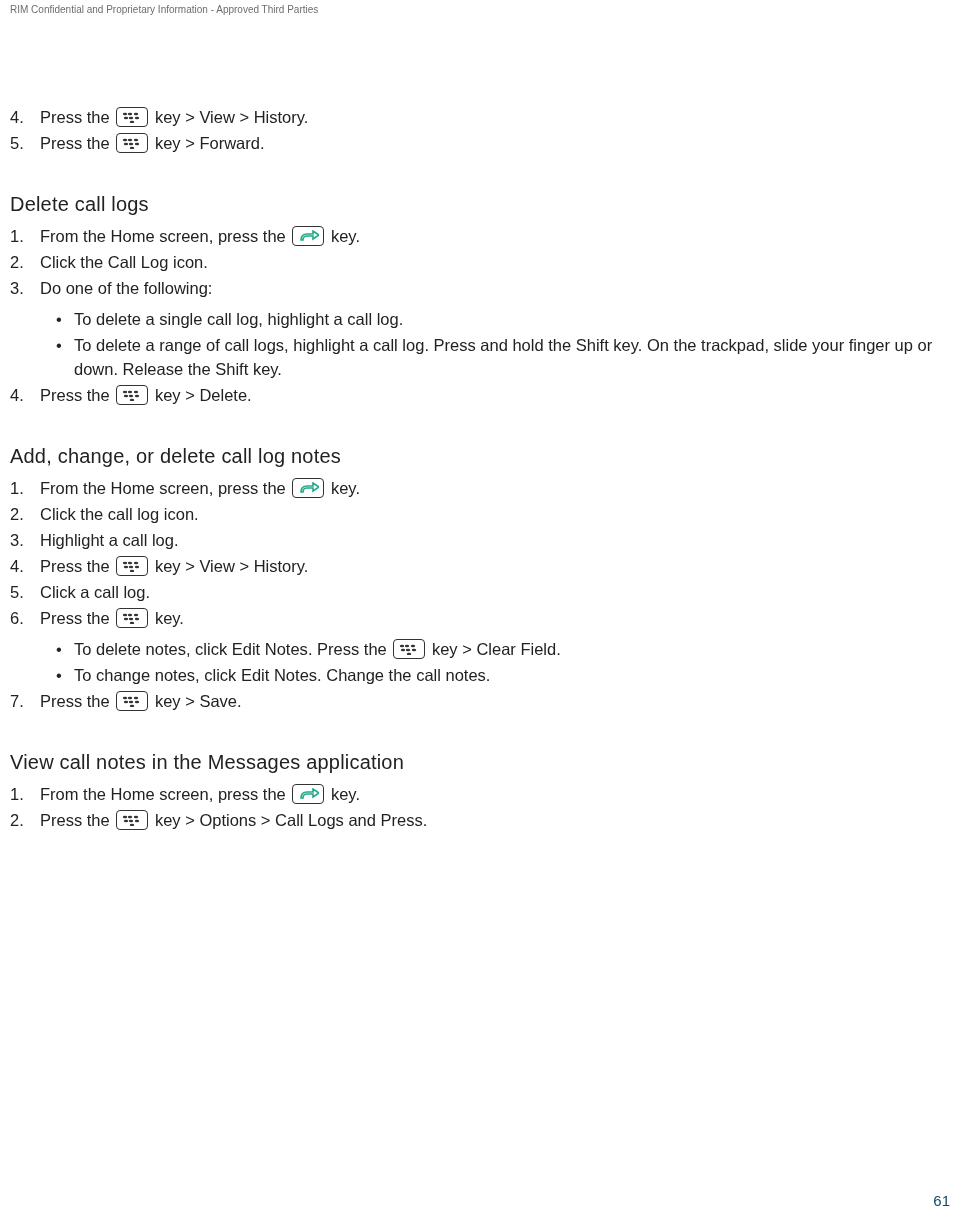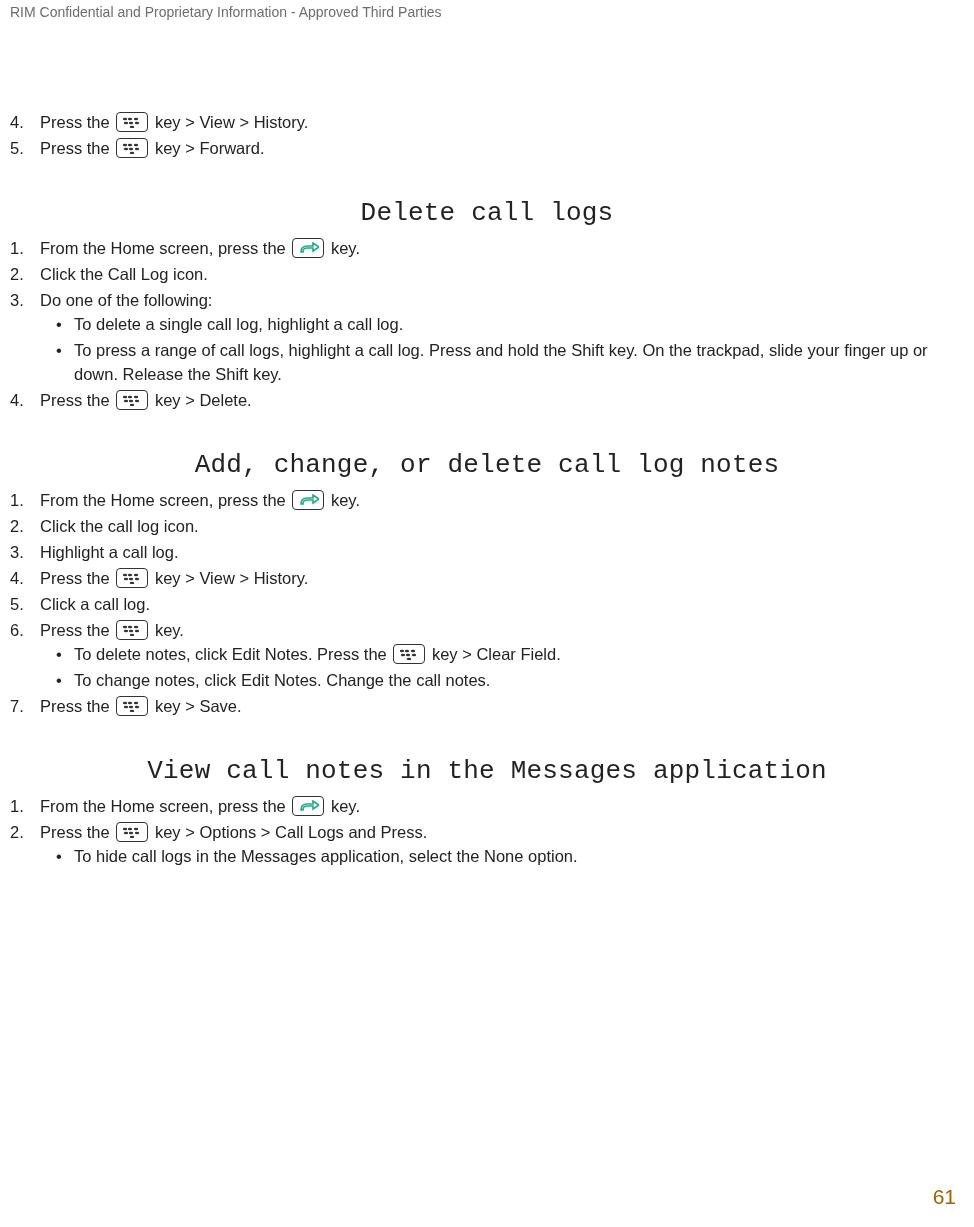--- a/index.html
+++ b/index.html
@@ -6,33 +6,32 @@
   body {
     width: 974px;
     height: 1227px;
     background: #ffffff;
     font-family: "Segoe UI", "Helvetica Neue", Arial, sans-serif;
     color: #222;
     position: relative;
     padding: 4px 10px 20px 10px;
   }
   .header-note {
-    font-size: 14px;
+    font-size: 10px;
     color: #6d6d6d;
     margin-bottom: 90px;
   }
   h2 {
-    font-family: Liberation Mono, monospace;
+    font-family: Liberation Sans, sans-serif;
     font-weight: 400;
-    font-size: 26px;
+    font-size: 20px;
     color: #222;
     margin-top: 38px;
     margin-bottom: 8px;
     letter-spacing: 0.2px;
-    text-align: center;
   }
   ol {
     list-style: none;
     counter-reset: item;
     padding-left: 0;
   }
   ol > li {
     position: relative;
     padding-left: 30px;
     font-size: 16.5px;
@@ -43,20 +42,21 @@
     position: absolute;
     left: 0;
     top: 0;
     width: 22px;
     text-align: left;
     font-size: 16.5px;
   }
   ul {
     list-style: none;
     padding-left: 34px;
+    margin-top: 7px;
   }
   ul > li {
     position: relative;
     font-size: 16.5px;
     line-height: 24px;
     margin-bottom: 2px;
   }
   ul > li::before {
     content: "•";
     position: absolute;
@@ -76,23 +76,23 @@
     margin: 0 2px;
   }
   .icon-bb svg, .icon-send svg {
     position: absolute;
     top: 50%; left: 50%;
     transform: translate(-50%, -50%);
   }
   .page-num {
     position: absolute;
     bottom: 18px;
-    right: 18px;
-    font-size: 21px;
-    color: #a16207;
+    right: 24px;
+    font-size: 15px;
+    color: #0c4a6e;
   }
   .first-group { margin-top: 0; }
 </style>
 </head>
 <body>
 
 <div class="header-note">RIM Confidential and Proprietary Information - Approved Third Parties</div>
 
 <ol class="first-group">
   <li>
@@ -135,21 +135,21 @@
   </li>
   <li>
     <span class="num">2.</span>
     <span>Click the </span><span class="bold">Call Log</span><span> icon.</span>
   </li>
   <li>
     <span class="num">3.</span>
     <span>Do one of the following:</span>
     <ul>
       <li><span>To delete a single call log, highlight a call log.</span></li>
-      <li><span>To press a range of call logs, highlight a call log. Press and hold the </span><span class="bold">Shift</span><span> key. On the trackpad, slide your finger up or down. Release the </span><span class="bold">Shift</span><span> key.</span></li>
+      <li><span>To delete a range of call logs, highlight a call log. Press and hold the </span><span class="bold">Shift</span><span> key. On the trackpad, slide your finger up or down. Release the </span><span class="bold">Shift</span><span> key.</span></li>
     </ul>
   </li>
   <li>
     <span class="num">4.</span>
     <span>Press the </span><span class="icon-bb"><svg width="22" height="12" viewBox="0 0 22 12">
           <g fill="#333">
             <ellipse cx="4" cy="3" rx="2.2" ry="1.3"></ellipse>
             <ellipse cx="9" cy="3" rx="2.2" ry="1.3"></ellipse>
             <ellipse cx="15" cy="3" rx="2.2" ry="1.3"></ellipse>
             <ellipse cx="5" cy="7" rx="2.2" ry="1.3"></ellipse>
@@ -254,18 +254,17 @@
             <ellipse cx="4" cy="3" rx="2.2" ry="1.3"></ellipse>
             <ellipse cx="9" cy="3" rx="2.2" ry="1.3"></ellipse>
             <ellipse cx="15" cy="3" rx="2.2" ry="1.3"></ellipse>
             <ellipse cx="5" cy="7" rx="2.2" ry="1.3"></ellipse>
             <ellipse cx="10" cy="7" rx="2.2" ry="1.3"></ellipse>
             <ellipse cx="16" cy="7" rx="2.2" ry="1.3"></ellipse>
             <ellipse cx="11" cy="11" rx="2.2" ry="1.3"></ellipse>
           </g>
         </svg></span><span> key &gt; </span><span class="bold">Options</span><span> &gt; </span><span class="bold">Call Logs and Press</span><span>.</span>
     <ul>
-      <li><span>To hide call logs in the Messages application, select the </span><span class="bold">None</span><span> option.</span></li>
     </ul>
   </li>
 </ol>
 
 <div class="page-num">61</div>
 
 </body></html>

